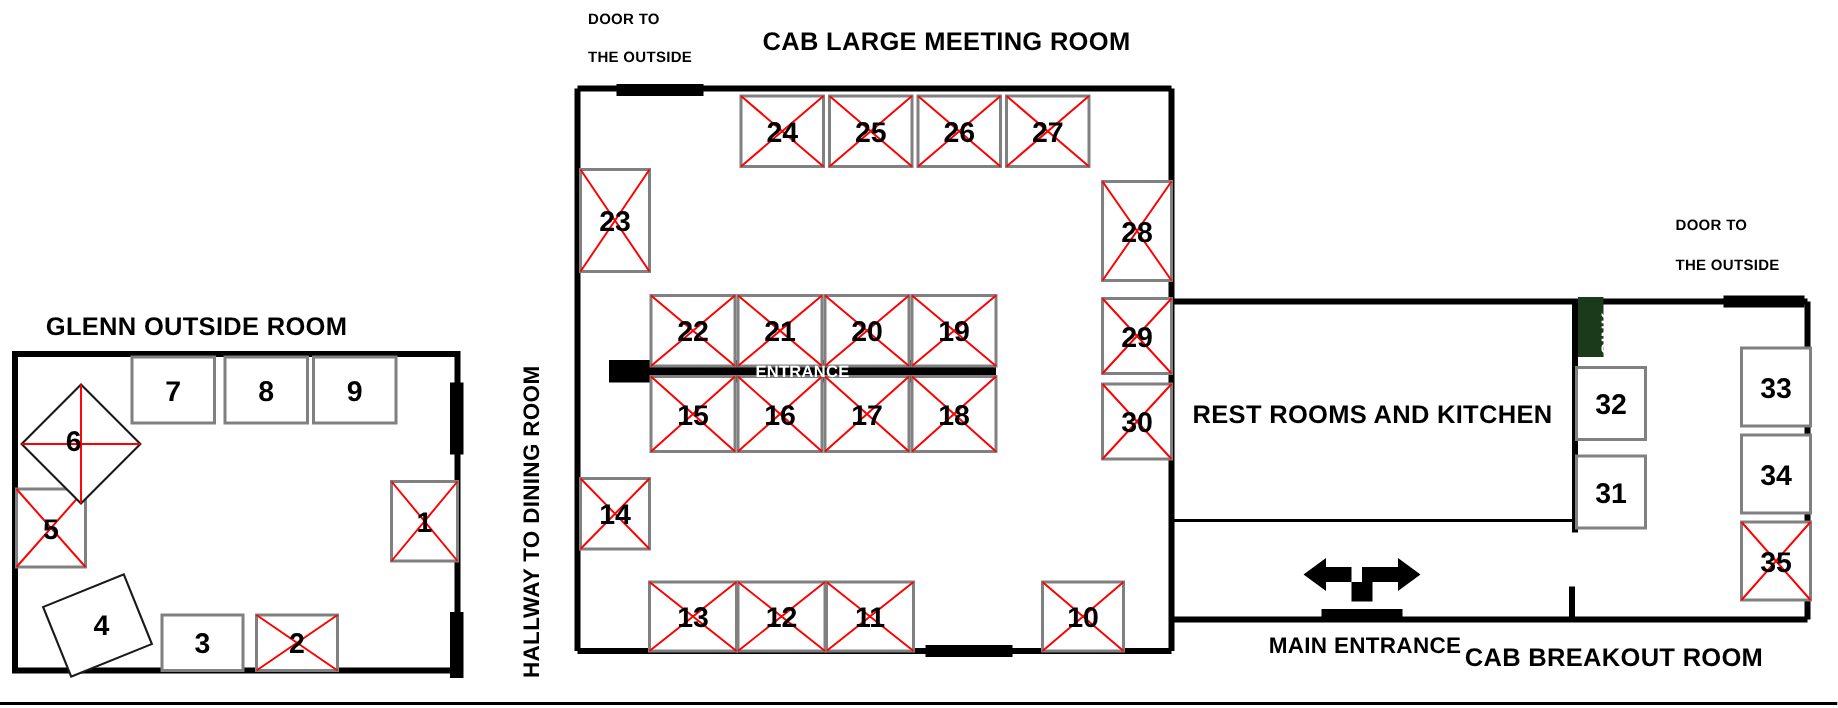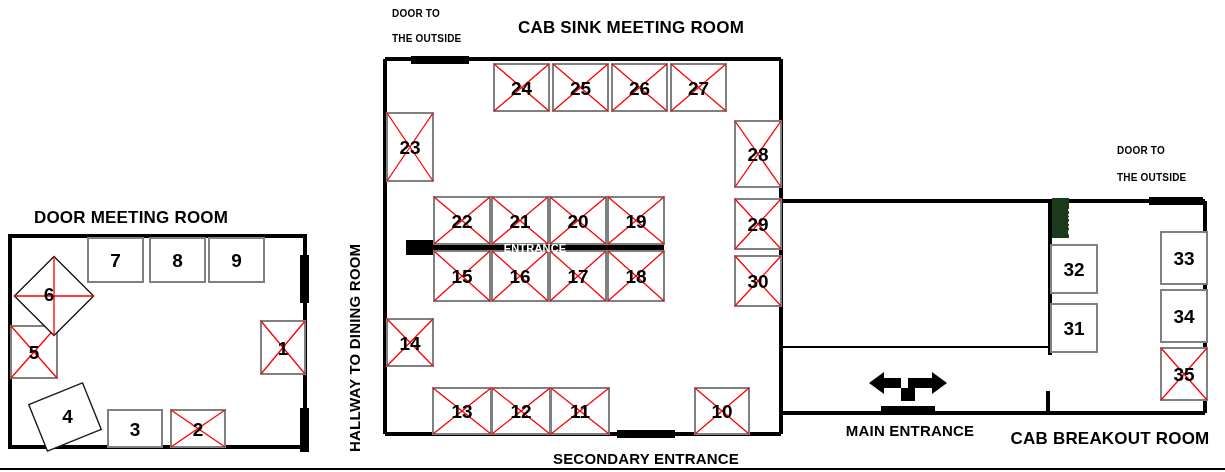--- a/index.html
+++ b/index.html
@@ -234,36 +234,36 @@
         </g>
       </g>
 
     <g>
       <rect x="1052" y="198" width="17" height="40" fill="#1b3a1b"></rect>
     </g>
 
     <line x1="0" y1="469" x2="1225" y2="469" stroke="#000" stroke-width="2"></line>
   </svg>
 
-  <div class="lbl t-room c" style="left:131px;top:208px;">DOOR MEETING ROOM</div>
-
-  <div class="lbl t-room c" style="left:631px;top:18px;">CAB SINK MEETING ROOM</div>
+  <div class="lbl t-room c" style="left:131px;top:208px;">GLENN OUTSIDE ROOM</div>
+
+  <div class="lbl t-room c" style="left:631px;top:18px;">CAB LARGE MEETING ROOM</div>
 
   <div class="lbl t-door" style="left:392px;top:8px;">DOOR TO</div>
   <div class="lbl t-door" style="left:392px;top:33px;">THE OUTSIDE</div>
 
   <div class="lbl t-door" style="left:1117px;top:145px;">DOOR TO</div>
   <div class="lbl t-door" style="left:1117px;top:172px;">THE OUTSIDE</div>
 
+  <div class="lbl t-room c" style="left:915px;top:267px;">REST ROOMS AND KITCHEN</div>
 
   <div class="lbl t-ent c" style="left:910px;top:422px;">MAIN ENTRANCE</div>
 
-  <div class="lbl t-ent c" style="left:646px;top:450px;">SECONDARY ENTRANCE</div>
-
-  <div class="lbl t-room c" style="left:1110px;top:429px;">CAB BREAKOUT ROOM</div>
+
+  <div class="lbl t-room c" style="left:1076px;top:429px;">CAB BREAKOUT ROOM</div>
 
   <div class="lbl t-room vert" style="left:346px;top:452px;transform:rotate(-90deg);font-size:15px;">HALLWAY TO DINING ROOM</div>
 
   <div class="lbl c" style="left:535px;top:242px;font-size:11px;color:#ffffff;">ENTRANCE</div>
 
   <div class="lbl vert" style="left:1066px;top:236px;transform:rotate(-90deg);font-size:11px;color:#ffffff;letter-spacing:.5px;">SINK</div>
 
 </div>
 
 </body></html>

